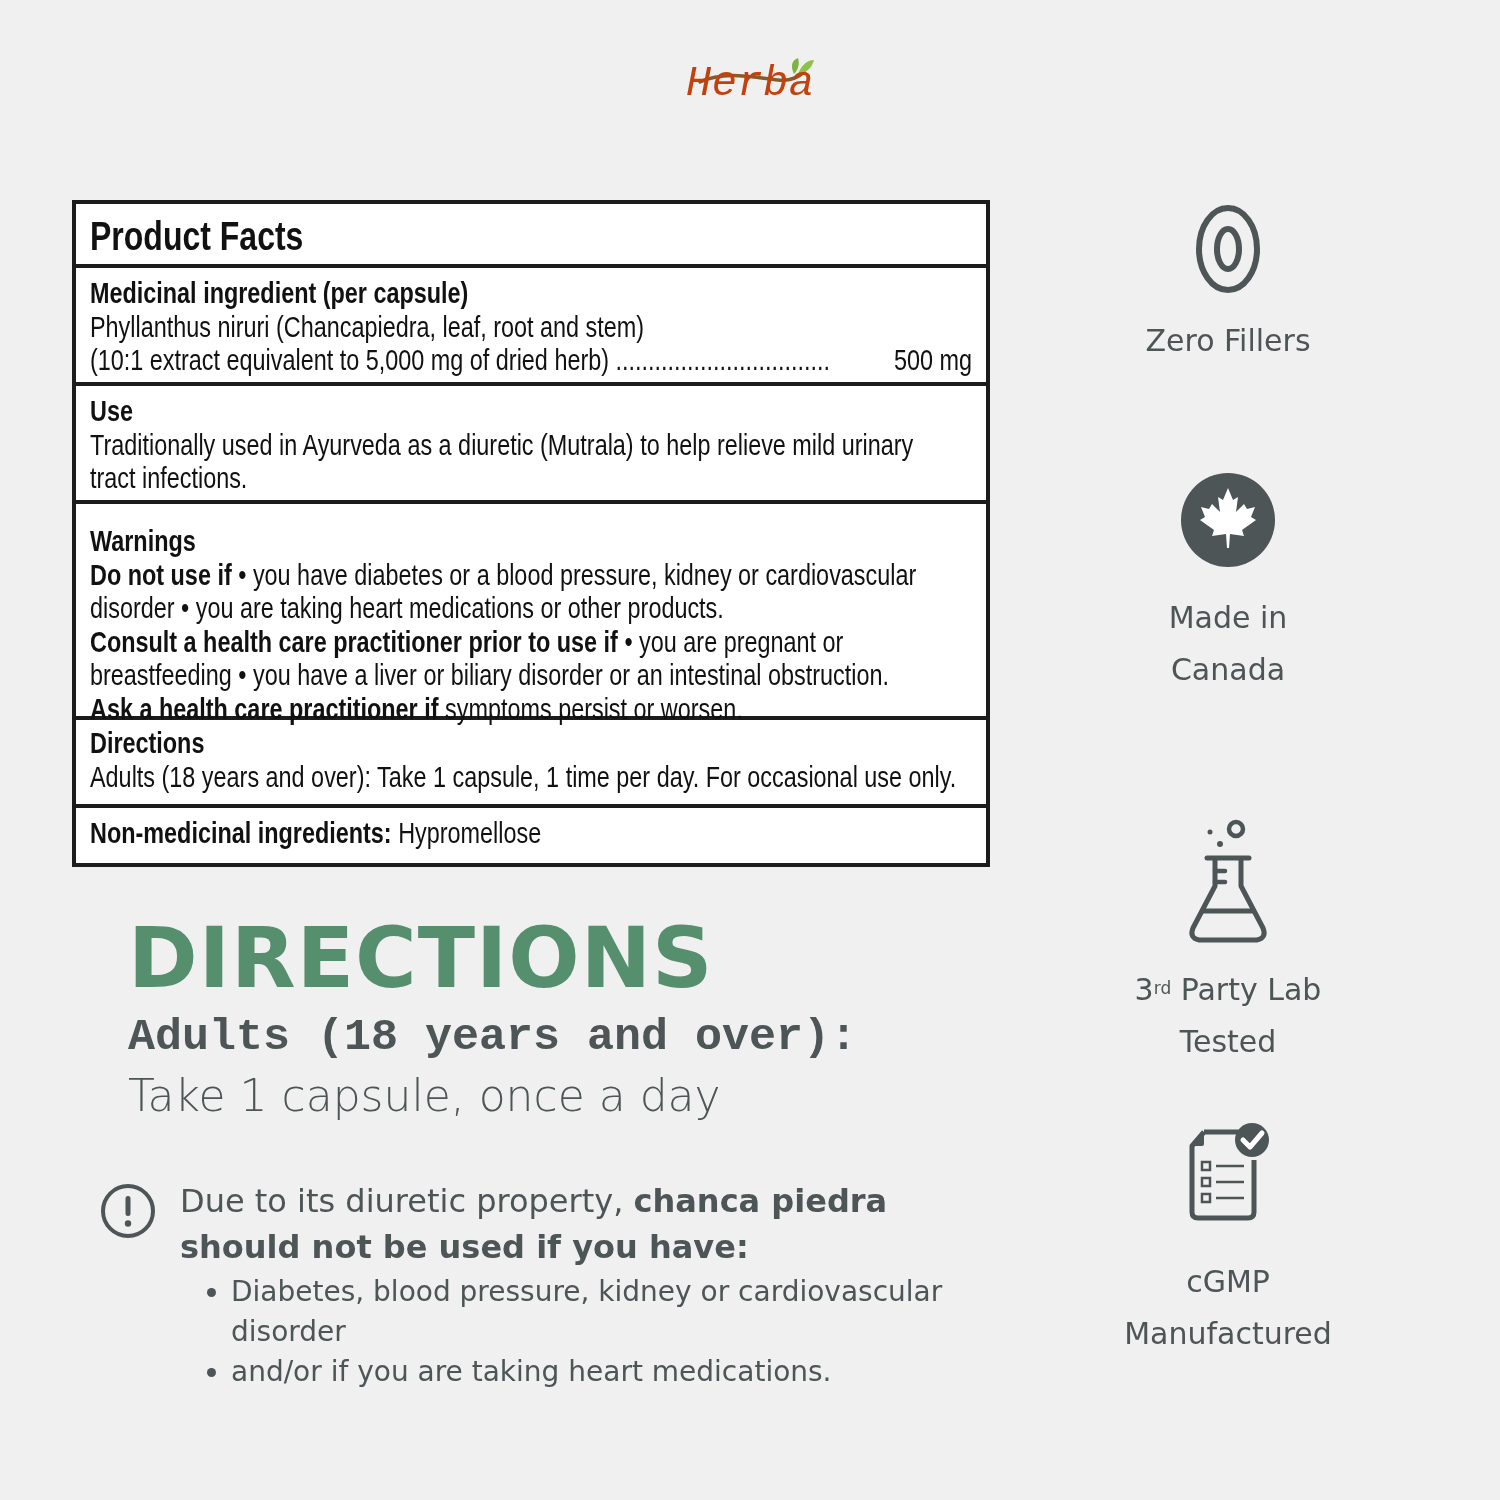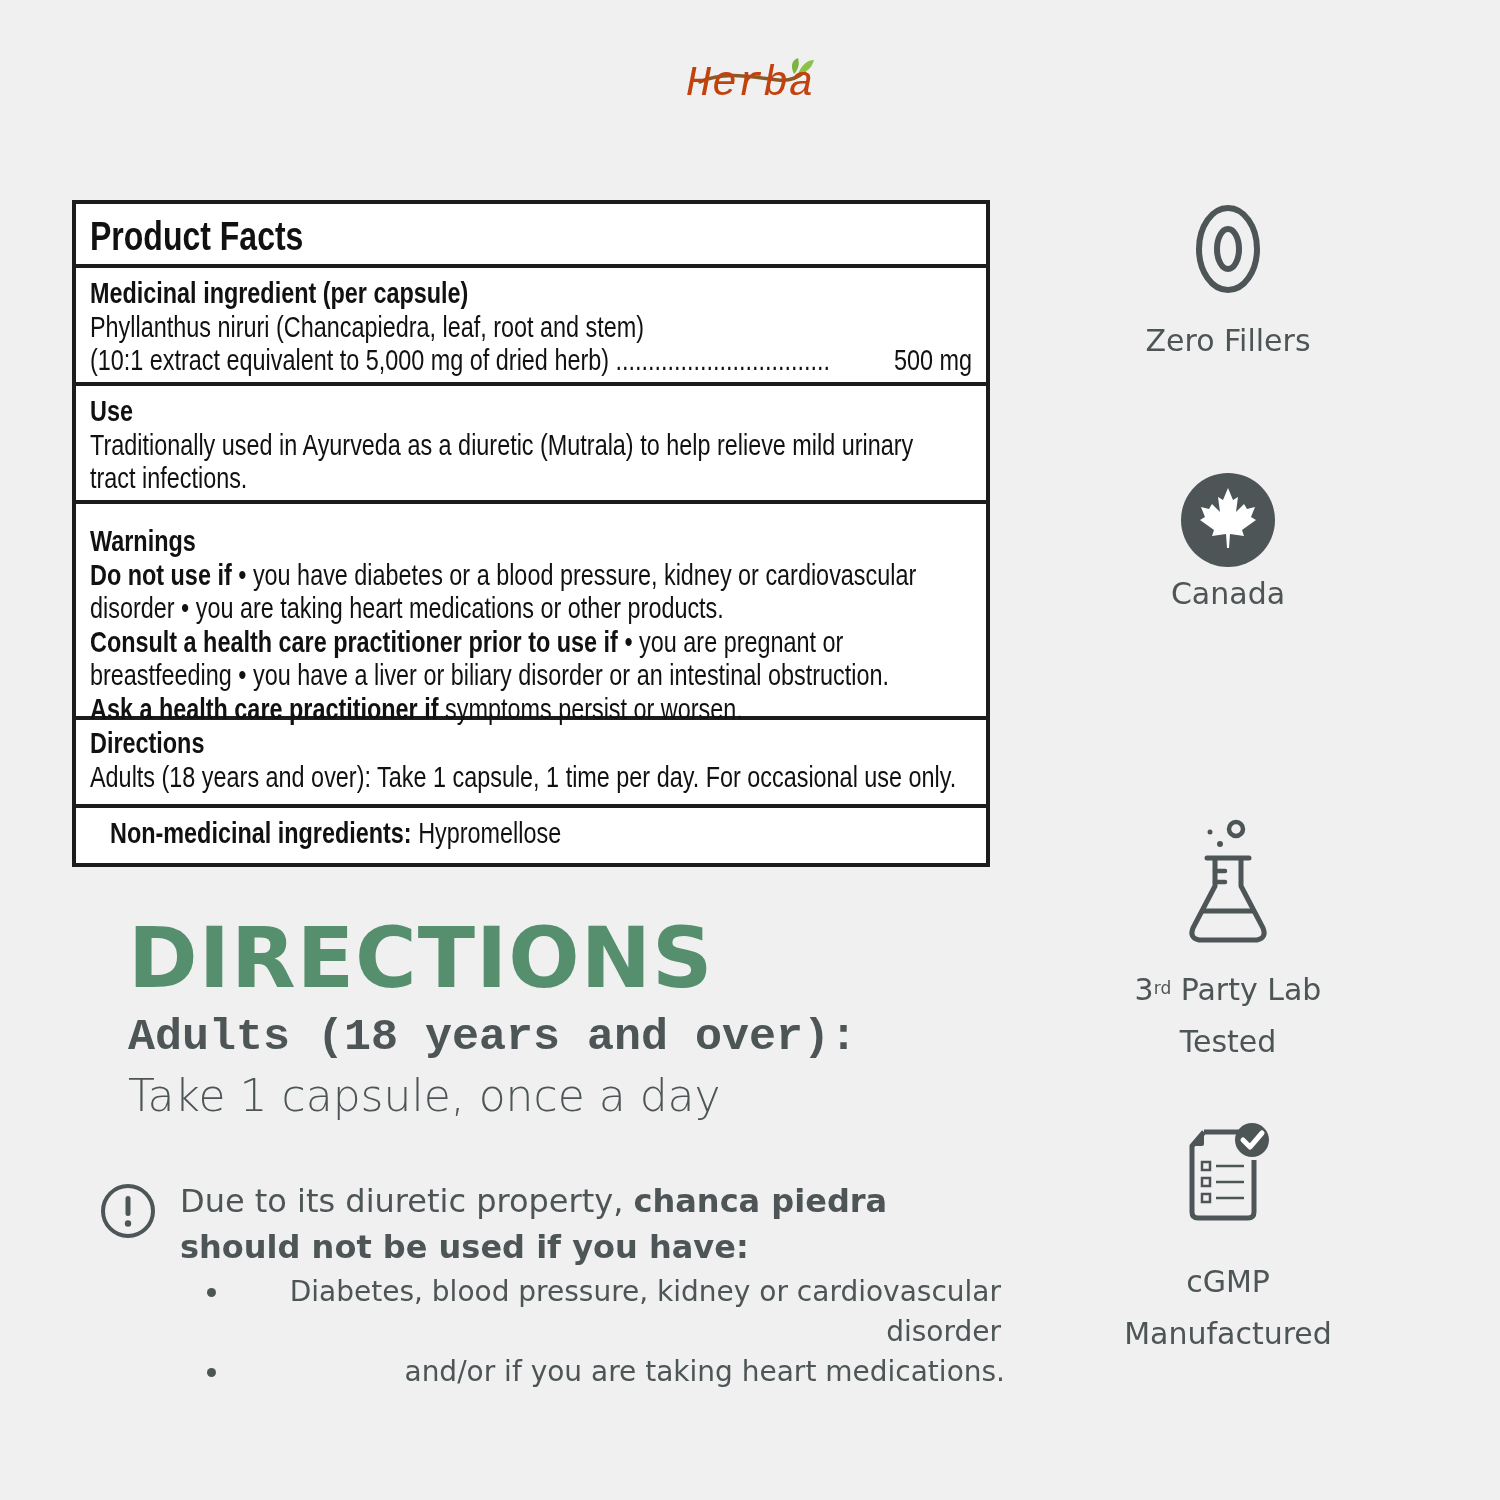--- a/index.html
+++ b/index.html
@@ -23,21 +23,21 @@
   }
   .facts .row { border-bottom:4px solid #1c1c1c; padding:0 14px; box-sizing:border-box; }
   .facts .row:last-child { border-bottom:none; }
   .cond { display:inline-block; transform-origin:left top; transform:scaleX(0.78); white-space:nowrap; }
   .facts .title { height:64px; }
   .facts .title .cond { font-size:40px; font-weight:bold; line-height:64px; transform:scaleX(0.80); }
   .facts .r-ingr { height:118px; padding-top:8px; }
   .facts .r-use { height:118px; padding-top:8px; }
   .facts .r-warn { height:216px; padding-top:20px; }
   .facts .r-dir { height:88px; padding-top:6px; }
-  .facts .r-non { height:auto; padding-top:8px;margin-left:20px; }
+  .facts .r-non { height:auto; padding-top:8px; }
   .facts .line { font-size:30px; line-height:33.5px; height:33.5px; }
   .facts b { font-weight:bold; }
   .amount-line { position:relative; }
   .amount { position:absolute; right:0; top:0; }
   .amount .cond { transform-origin:right top; }
 
   
   .dir-heading {
     position:absolute; left:128px; top:912px; font-family:"DejaVu Sans", sans-serif;
     font-weight:bold; font-size:84px; color:#568f6e; letter-spacing:1px; line-height:92px;
@@ -51,21 +51,21 @@
     font-weight:300; font-size:44px; color:#4d5556; line-height:56px;
   }
   .alert-icon { position:absolute; left:100px; top:1183px; width:56px; height:56px; }
   .alert-text {
     position:absolute; left:180px; top:1178px; width:820px; font-family:"DejaVu Sans", sans-serif;
     font-size:32px; line-height:46px; color:#4d5556;
   }
   .alert-text b { font-weight:bold; }
   .bullets {
     position:absolute; left:205px; top:1272px; width:800px; list-style:none; margin:0; padding:0;
-    font-family:"DejaVu Sans", sans-serif; font-size:28px; line-height:40px; color:#4d5556;text-align:right;
+    font-family:"DejaVu Sans", sans-serif; font-size:28px; line-height:40px; color:#4d5556;
   }
   .bullets li { position:relative; padding-left:26px; }
   .bullets li::before { content:""; position:absolute; left:2px; top:16px; width:9px; height:9px; border-radius:50%; background:#4d5556; }
 
   
   .badge { position:absolute; left:1090px; width:276px; text-align:center; }
   .badge .icon { display:block; margin:0 auto; }
   .badge .label {
     font-family:"DejaVu Sans", sans-serif; font-size:30px; line-height:52px; color:#4d5556;
   }
@@ -140,20 +140,21 @@
     <ellipse cx="34" cy="46" rx="11" ry="20" fill="none" stroke="#4d5556" stroke-width="6"></ellipse>
   </svg>
   <div class="label" style="margin-top:20px">Zero Fillers</div>
 </div>
 
 <div class="badge" style="top:472px">
   <svg class="icon" width="96" height="96" viewBox="0 0 96 96">
     <circle cx="48" cy="48" r="47" fill="#4d5556"></circle>
     <path fill="#fff" d="M48 16 L53 28 L58 25 L56 40 L64 32 L67 37 L75 35 L71 45 L76 48 L62 58 L64 64 L50 62 L49 76 L47 76 L46 62 L32 64 L34 58 L20 48 L25 45 L21 35 L29 37 L32 32 L40 40 L38 25 L43 28 Z"></path>
   </svg>
+  <div class="label" style="margin-top:24px">Made in</div>
   <div class="label">Canada</div>
 </div>
 
 <div class="badge" style="top:816px">
   <svg class="icon" width="90" height="136" viewBox="0 0 90 136">
     <circle cx="27" cy="16" r="2.5" fill="#4d5556"></circle>
     <circle cx="37" cy="28" r="3" fill="#4d5556"></circle>
     <circle cx="53" cy="13" r="7" fill="none" stroke="#4d5556" stroke-width="4.5"></circle>
     <line x1="24" y1="42" x2="66" y2="42" stroke="#4d5556" stroke-width="5" stroke-linecap="round"></line>
     <path d="M32 42 V70 L10 112 Q6 122 16 124 H74 Q84 122 80 112 L58 70 V42" fill="none" stroke="#4d5556" stroke-width="5" stroke-linejoin="round"></path>

